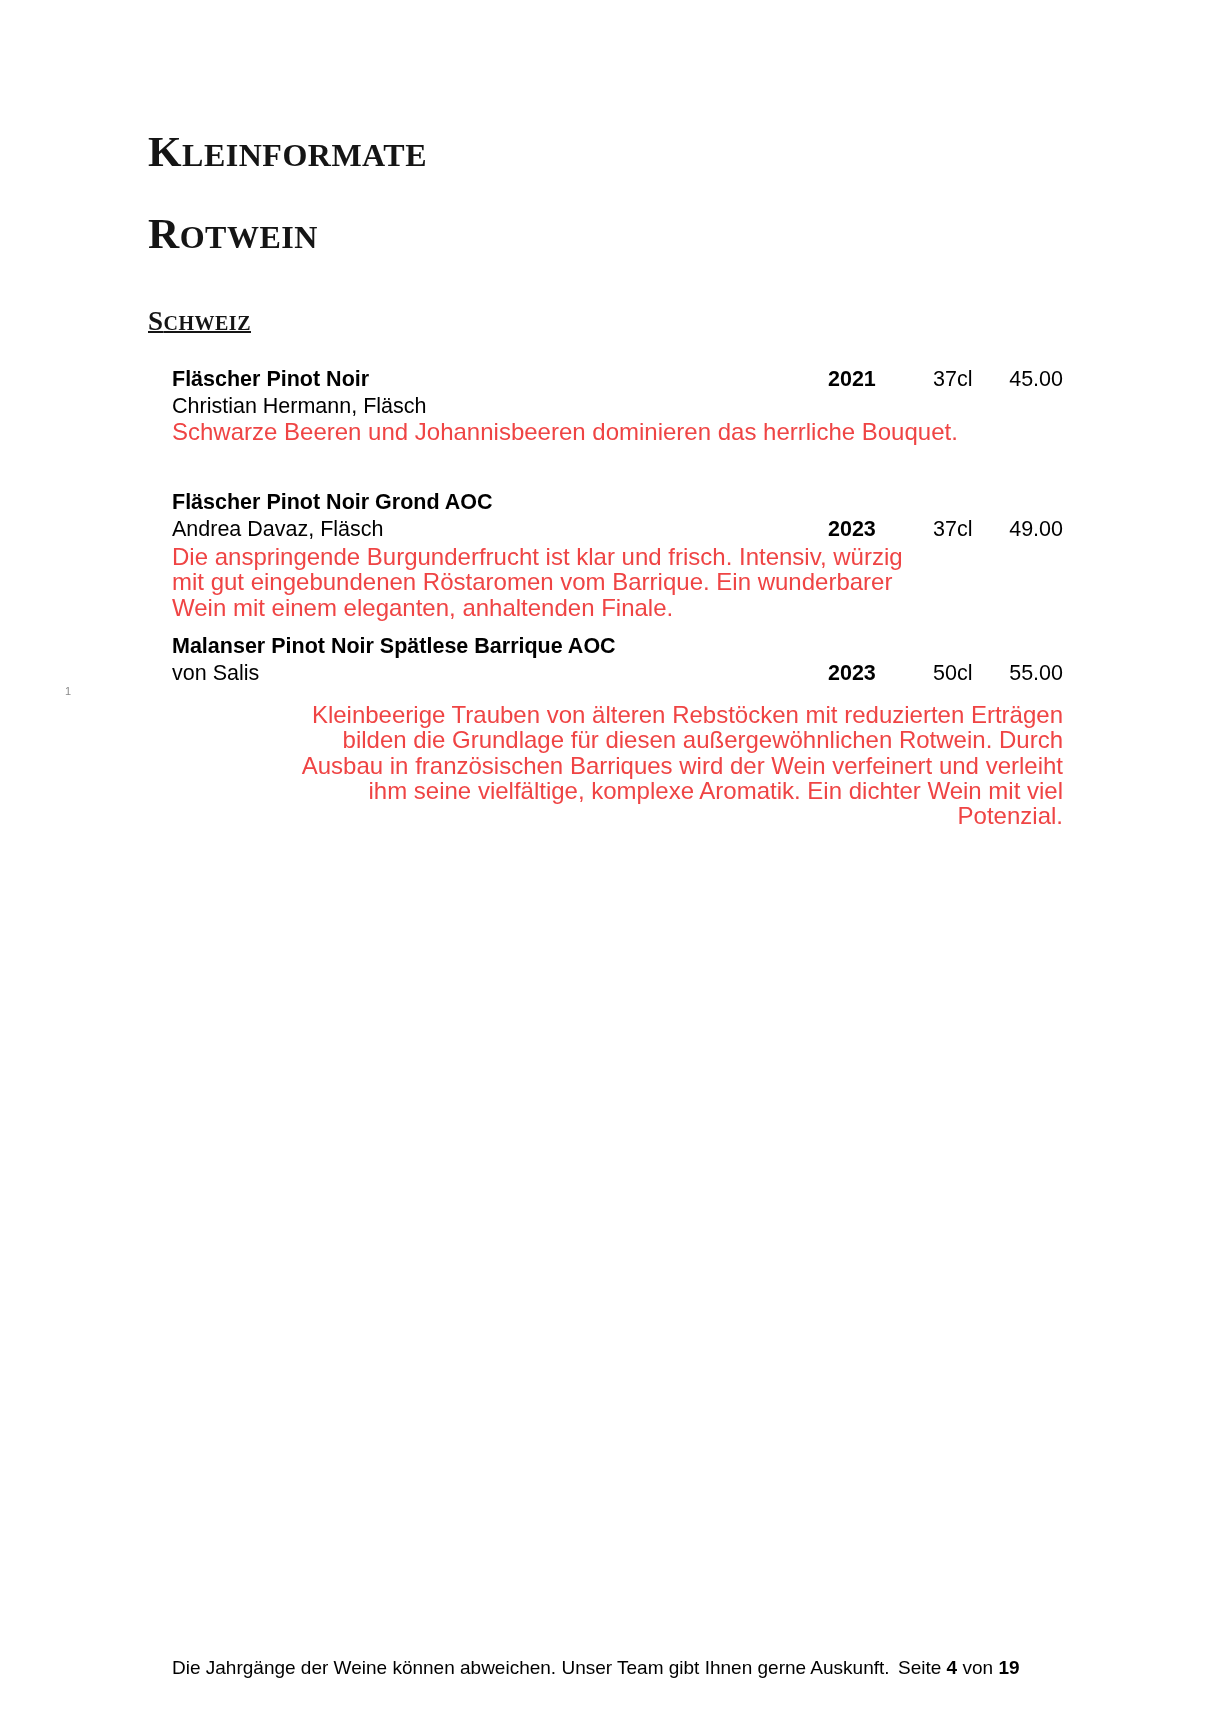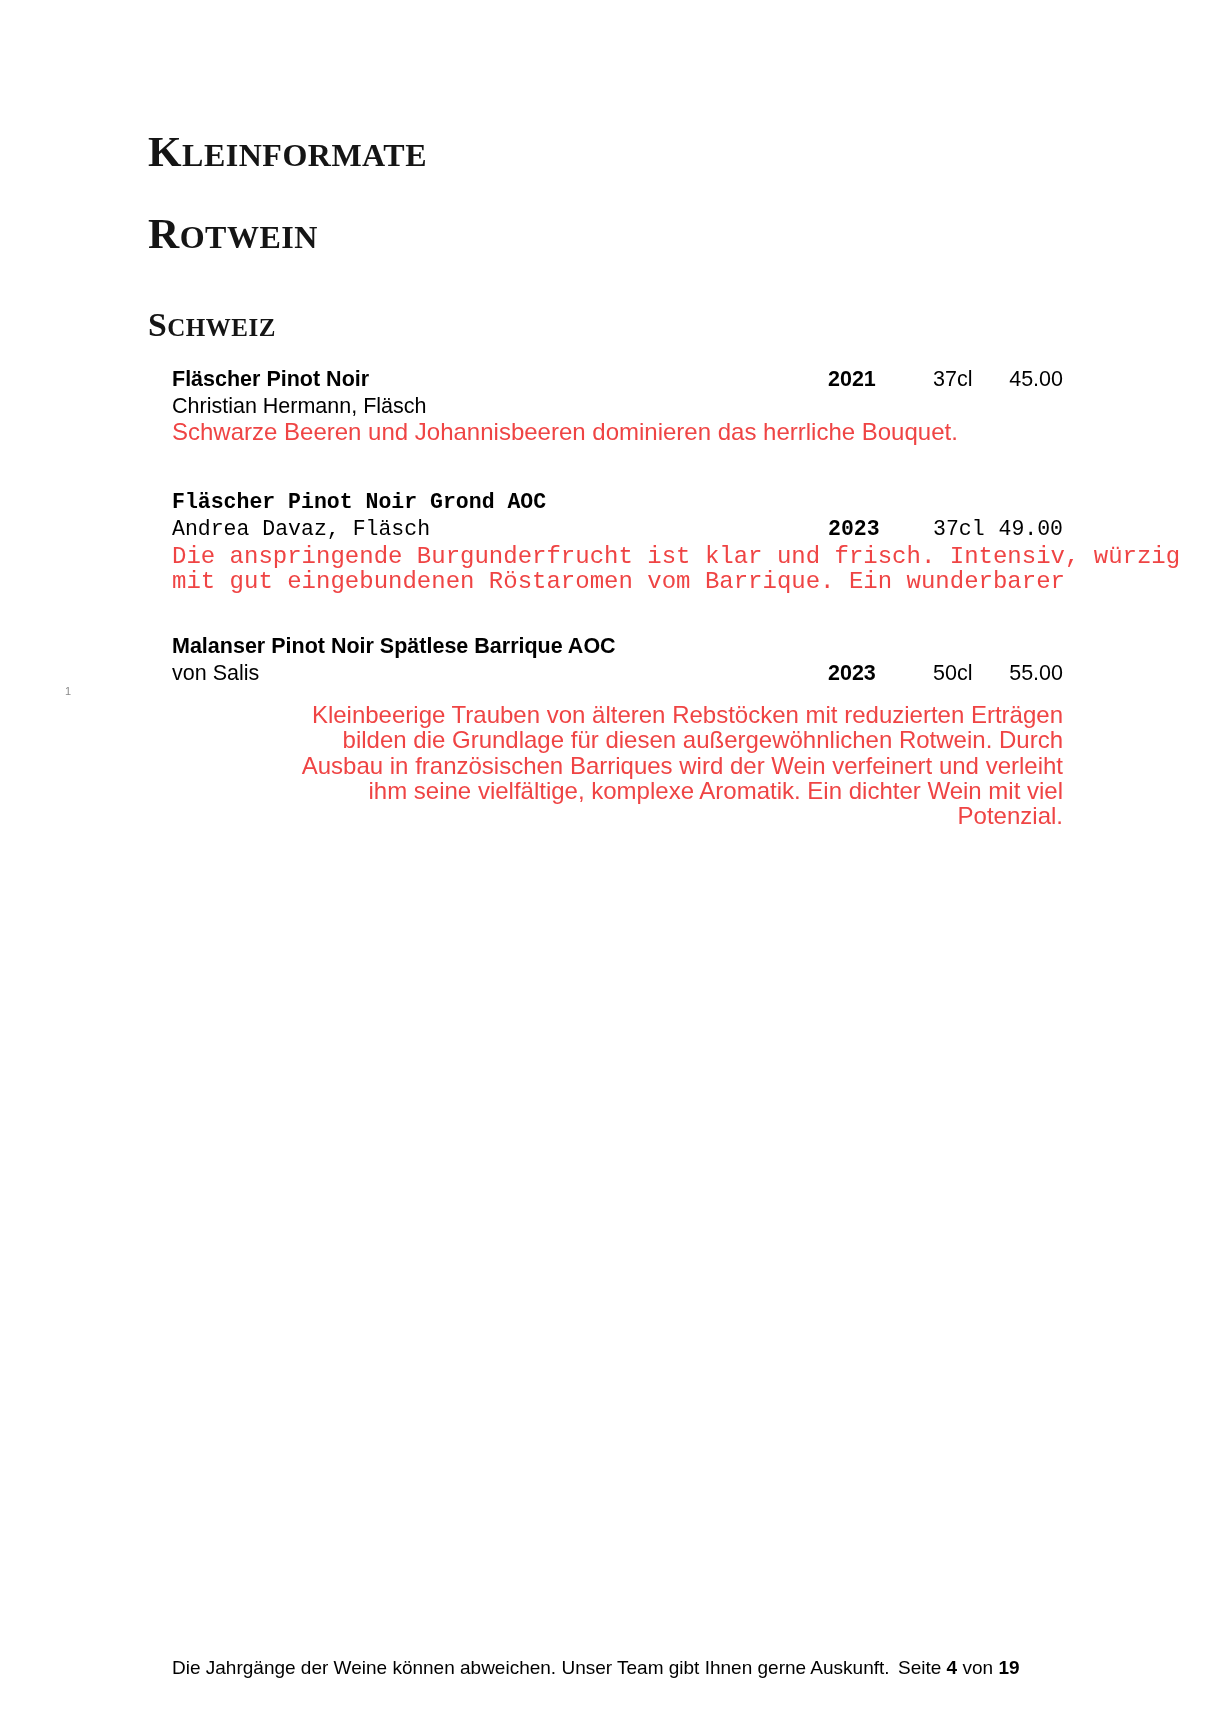--- a/index.html
+++ b/index.html
@@ -22,34 +22,34 @@
     left: 148px;
     margin: 0;
     font-family: "Liberation Serif", "DejaVu Serif", serif;
     font-weight: 700;
     color: #151515;
     letter-spacing: 0.5px;
     line-height: 1;
     white-space: nowrap;
   }
   .heading-lg { font-size: 32px; }
-  .heading-sm { font-size: 25px; }
+  .heading-sm { font-size: 20px; text-decoration: underline; }
   .heading::first-letter { font-size: 1.35em; }
   #h-kleinformate { top: 130px; }
   #h-rotwein      { top: 212px; }
   #h-schweiz      { top: 308px; }
 
   
   .entry {
     position: absolute;
     left: 172px;
     width: 891px; 
   }
   #entry-0 { top: 365px; }
-  #entry-1 { top: 488px; font-family: Liberation Mono, monospace; }
+  #entry-1 { top: 488px; }
   #entry-2 { top: 632px; }
 
   .row {
     position: relative;
     height: 26px;
     line-height: 26px;
     font-size: 21.5px;
     white-space: nowrap;
   }
   .row.title-row { height: 28px; line-height: 28px; }
@@ -127,20 +127,21 @@
     </div>
     <div class="row">
       <span class="producer">Andrea Davaz, Fläsch</span>
       <span class="col col-vintage">2023</span>
       <span class="col col-size">37cl</span>
       <span class="col col-price">49.00</span>
     </div>
     <div class="desc desc-loose">
       <div class="desc-line">Die anspringende Burgunderfrucht ist klar und frisch. Intensiv, würzig</div>
       <div class="desc-line">mit gut eingebundenen Röstaromen vom Barrique. Ein wunderbarer</div>
+      <div class="desc-line">Wein mit einem eleganten, anhaltenden Finale.</div>
     </div>
   </div>
 
   <div id="entry-2" class="entry">
     <div class="row title-row">
       <span class="wine-name">Malanser Pinot Noir Spätlese Barrique AOC</span>
     </div>
     <div class="row">
       <span class="producer">von Salis</span>
       <span class="col col-vintage">2023</span>

